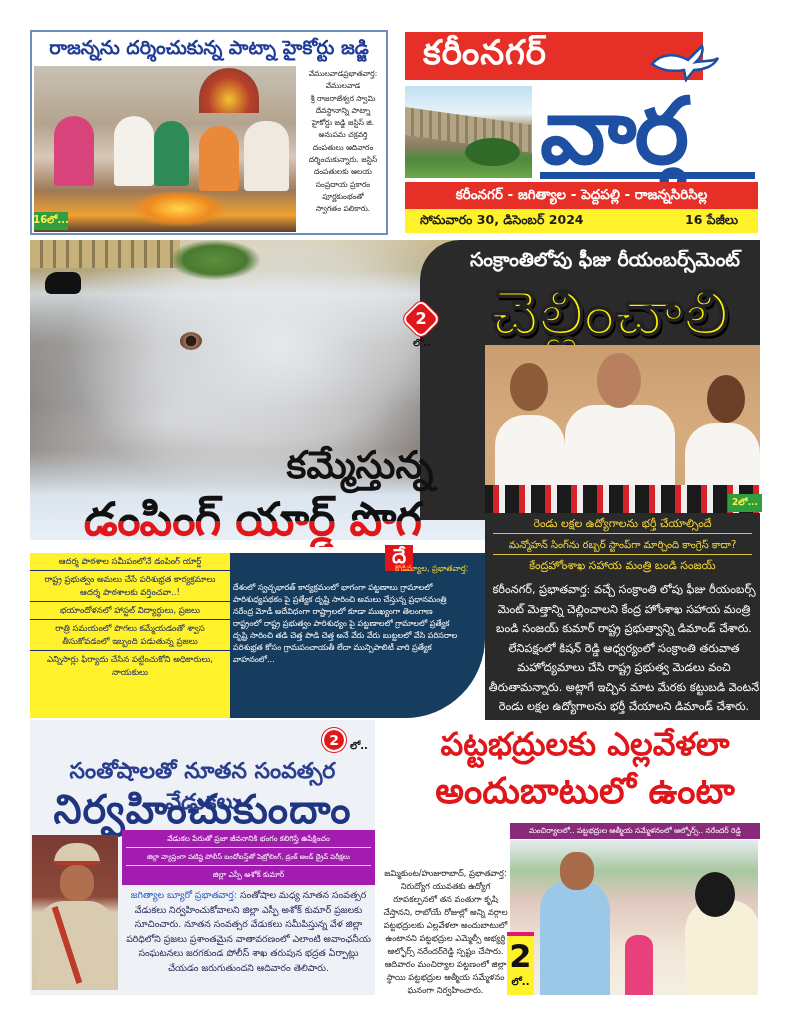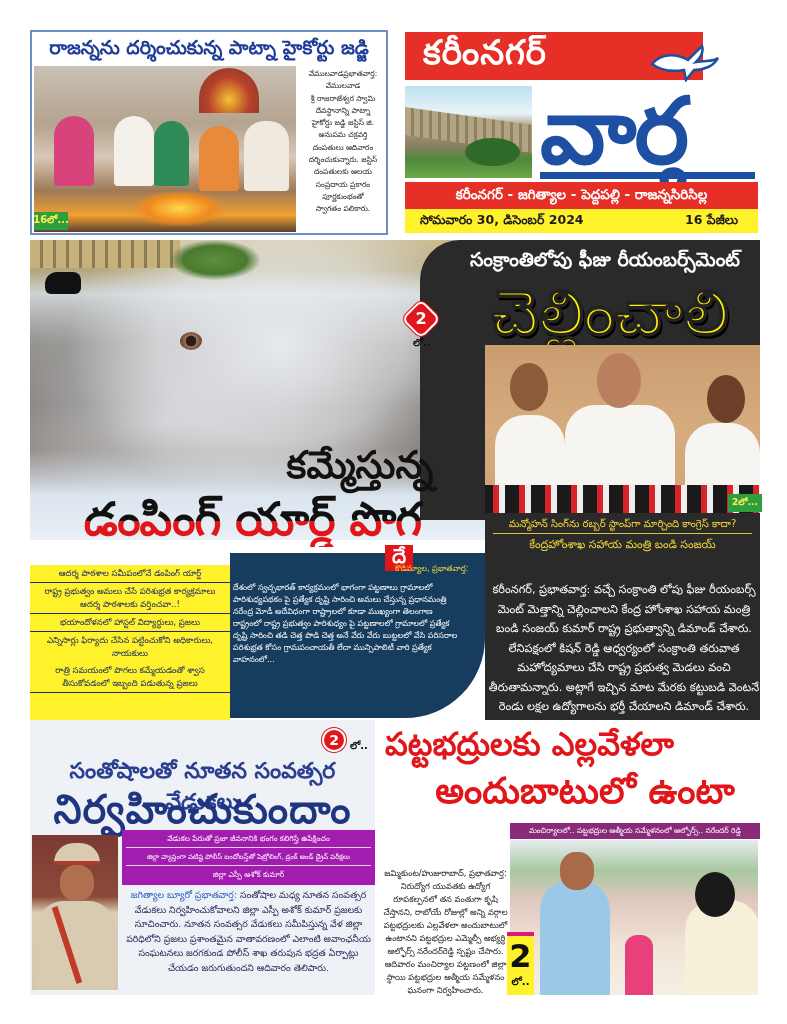--- a/index.html
+++ b/index.html
@@ -54,21 +54,21 @@
   .lead-photo .head { position:absolute; background:#8d5a3a; border-radius:50%; }
   .lead-photo .mics { position:absolute; left:0; bottom:0; width:275px; height:28px; background: repeating-linear-gradient(90deg, #1a1a1a 0 8px, #d9232a 8px 14px, #eeeeee 14px 20px, #1a1a1a 20px 26px); }
   .lead-tag { left: 728px; top: 494px; width: 34px; height: 18px; background: #2f9e3f; color: #ffef50; font-size: 9px; font-weight: bold; display:flex; align-items:center; justify-content:center; }
   .lead-lines { left: 485px; top: 513px; width: 275px; }
   .lead-line { height: 21px; color: #f6d73a; font-size: 11px; text-align: center; line-height: 21px; border-bottom: 1.5px solid #d9c53a; margin: 0 8px; }
   .lead-line:last-child { border-bottom: none; }
   .lead-body-bg { left: 485px; top: 513px; width: 275px; height: 207px; background: #2a2a2a; }
   .lead-body { left: 488px; top: 580px; width: 272px; height: 135px; color: #fff; font-size: 11.3px; line-height: 19.5px; text-align: center; }
 
   
-  .yl-box { left: 30px; top: 565px; width: 200px; height: 165px; background: #fff12a; }
+  .yl-box { left: 30px; top: 553px; width: 200px; height: 165px; background: #fff12a; }
   .yl-item { font-size: 8.5px; color: #1a2a6a; text-align: center; padding: 2px 4px; line-height: 13px; border-bottom: 1px solid #1a2a6a; }
   .yl-item.nb { border-bottom: none; }
   .bl-box { left: 230px; top: 553px; width: 255px; height: 165px; background: #163c5e; border-radius: 0 0 80px 0; overflow:hidden; }
   .bl-loc { left: 395px; top: 564px; width: 95px; height: 14px; color: #f6d73a; font-size: 8px; }
   .bl-d { left: 385px; top: 545px; width: 28px; height: 26px; background: #e0161a; color: #fff; font-size: 20px; font-weight: bold; display:flex; align-items:center; justify-content:center; }
   .bl-text { left: 233px; top: 582px; width: 230px; height: 135px; color: #fff; font-size: 8px; line-height: 12px; text-align: left; }
 
   
   .badge2 { width: 28px; height: 28px; background: #e0161a; border: 2px solid #fff; border-radius: 7px; transform: rotate(45deg); box-shadow: 0 0 0 1px #e0161a; }
   .badge2 span { display:block; transform: rotate(-45deg); color:#fff; font-weight:bold; font-size:16px; text-align:center; line-height:24px; }
@@ -83,21 +83,21 @@
   .ny-pline.nb { border-bottom: none; }
   .ny-photo { left: 32px; top: 835px; width: 86px; height: 155px; background: linear-gradient(180deg, #7a3a32 0%, #8d4a3a 40%, #d8cdb5 50%, #d4c8ae 100%); overflow:hidden; }
   .ny-photo .cap { position:absolute; left:22px; top:8px; width:46px; height:22px; background:#d9cbb0; border-bottom: 4px solid #b23a2a; border-radius: 20px 20px 2px 2px; }
   .ny-photo .face { position:absolute; left:28px; top:30px; width:34px; height:36px; background:#b07050; border-radius: 45%; }
   .ny-photo .body { position:absolute; left:6px; top:66px; width:76px; height:90px; background:#d9cbb0; border-radius: 25px 25px 0 0; }
   .ny-photo .sash { position:absolute; left:32px; top:70px; width:6px; height:80px; background:#c0392b; transform: rotate(-18deg); }
   .ny-body { left: 122px; top: 888px; width: 253px; height: 105px; font-size: 9.3px; line-height: 14.5px; color: #2a2a5a; text-align: center; }
   .ny-body .loc { color: #2a5fc4; }
 
   
-  .gr-head1 { left: 385px; top: 725px; width: 400px; height: 45px; color: #e0161a; font-size: 32px; font-weight: bold; }
+  .gr-head1 { left: 385px; top: 725px; width: 400px; height: 45px; color: #e0161a; font-size: 32px; font-weight: bold; text-align: center; }
   .gr-head2 { left: 385px; top: 770px; width: 400px; height: 50px; color: #e0161a; font-size: 36px; font-weight: bold; text-align: center; }
   .gr-purple { left: 510px; top: 823px; width: 250px; height: 16px; background: #8a2a7a; color: #fff; font-size: 7.5px; line-height: 16px; text-align: center; }
   .gr-text { left: 383px; top: 823px; width: 125px; height: 175px; font-size: 8.3px; line-height: 13px; color: #222; text-align: center; margin-top: 44px; }
   .gr-photo { left: 510px; top: 840px; width: 248px; height: 155px; background: linear-gradient(180deg, #e6ecef 0%, #a8c8a0 20%, #e2c8c0 40%, #f0e6d8 70%, #f4efe4 100%); overflow:hidden; }
   .gr-photo .man { position:absolute; left:30px; top:40px; width:70px; height:120px; background:#9cc8e8; border-radius: 30px 30px 0 0; }
   .gr-photo .manhead { position:absolute; left:50px; top:12px; width:34px; height:38px; background:#a86a48; border-radius:45%; }
   .gr-photo .woman { position:absolute; left:175px; top:60px; width:75px; height:100px; background:#f6f0d8; border-radius: 30px 30px 0 0; }
   .gr-photo .whead { position:absolute; left:185px; top:32px; width:40px; height:45px; background:#1a1a1a; border-radius:50%; }
   .gr-photo .girl { position:absolute; left:115px; top:95px; width:28px; height:60px; background:#e8407a; border-radius: 12px 12px 0 0; }
   .gr-badge { left: 507px; top: 932px; width: 27px; height: 63px; background: #fff12a; border-top: 4px solid #e0167a; }
@@ -177,31 +177,32 @@
       <span>2</span>
     </div>
   <div class="badge-lo" style="margin-top:4px;margin-left:6px;">లో..</div>
 </div>
 
 <div class="abs dump-head1">కమ్మేస్తున్న</div>
 <div class="abs dump-head2">డంపింగ్ యార్డ్ పొగ</div>
 
 <div class="abs lead-body-bg"></div>
 <div class="abs lead-lines">
+  <div class="lead-line">రెండు లక్షల ఉద్యోగాలను భర్తీ చేయాల్సిందే</div>
   <div class="lead-line" style="font-size:10px;">మన్మోహన్ సింగ్‌ను రబ్బర్ స్టాంప్‌గా మార్చింది కాంగ్రెస్ కాదా?</div>
   <div class="lead-line">కేంద్రహోంశాఖ సహాయ మంత్రి బండి సంజయ్</div>
 </div>
 <div class="abs lead-body">కరీంనగర్, ప్రభాతవార్త: వచ్చే సంక్రాంతి లోపు ఫీజు రీయంబర్స్ మెంట్ మెత్తాన్ని చెల్లించాలని కేంద్ర హోంశాఖ సహాయ మంత్రి బండి సంజయ్ కుమార్ రాష్ట్ర ప్రభుత్వాన్ని డిమాండ్ చేశారు. లేనిపక్షంలో కిషన్ రెడ్డి ఆధ్వర్యంలో సంక్రాంతి తరువాత మహోద్యమాలు చేసి రాష్ట్ర ప్రభుత్వ మెడలు వంచి తీరుతామన్నారు. అట్లాగే ఇచ్చిన మాట మేరకు కట్టుబడి వెంటనే రెండు లక్షల ఉద్యోగాలను భర్తీ చేయాలని డిమాండ్ చేశారు.</div>
 
 <div class="abs yl-box">
   <div class="yl-item">ఆదర్శ పాఠశాల సమీపంలోనే డంపింగ్ యార్డ్</div>
   <div class="yl-item">రాష్ట్ర ప్రభుత్వం అమలు చేసే పరిశుభ్రత కార్యక్రమాలు ఆదర్శ పాఠశాలకు వర్తించవా..!</div>
   <div class="yl-item">భయాందోళనలో హాస్టల్ విద్యార్థులు, ప్రజలు</div>
+  <div class="yl-item">రాత్రి సమయంలో పొగలు కమ్మేయడంతో శ్వాస తీసుకోవడంలో ఇబ్బంది పడుతున్న ప్రజలు</div>
   <div class="yl-item nb">ఎన్నిసార్లు ఫిర్యాదు చేసిన పట్టించుకోని అధికారులు, నాయకులు</div>
-  <div class="yl-item">రాత్రి సమయంలో పొగలు కమ్మేయడంతో శ్వాస తీసుకోవడంలో ఇబ్బంది పడుతున్న ప్రజలు</div>
 </div>
 
 <div class="abs bl-box"></div>
 <div class="abs bl-d">దే</div>
 <div class="abs bl-loc">కొడిమ్యాల, ప్రభాతవార్త:</div>
 <div class="abs bl-text">దేశంలో స్వచ్ఛభారత్ కార్యక్రమంలో భాగంగా పట్టణాలు గ్రామాలలో పారిశుధ్యపథకం పై ప్రత్యేక దృష్టి సారించి అమలు చేస్తున్న ప్రధానమంత్రి నరేంద్ర మోడీ అదేవిధంగా రాష్ట్రాలలో కూడా ముఖ్యంగా తెలంగాణ రాష్ట్రంలో రాష్ట్ర ప్రభుత్వం పారిశుధ్యం పై పట్టణాలలో గ్రామాలలో ప్రత్యేక దృష్టి సారించి తడి చెత్త పొడి చెత్త అనే వేరు వేరు బుట్టలలో వేసి పరిసరాల పరిశుభ్రత కోసం గ్రామపంచాయతీ లేదా మున్సిపాలిటీ వారి ప్రత్యేక వాహనంలో...</div>
 
 <div class="abs ny-bg"></div>
 <div class="abs" style="left:322px;top:728px;">
   <div class="badge2" style="width:24px;height:24px;border-radius:12px;transform:none;">

